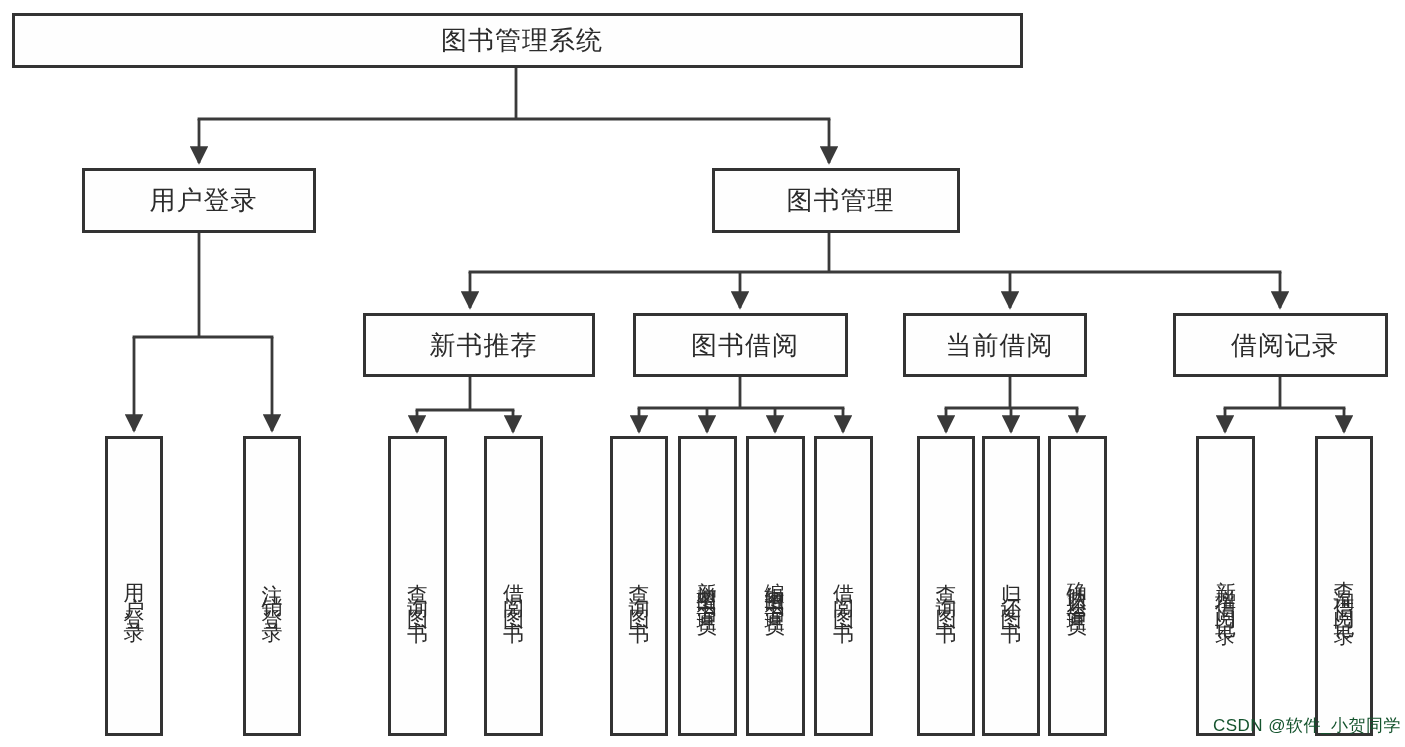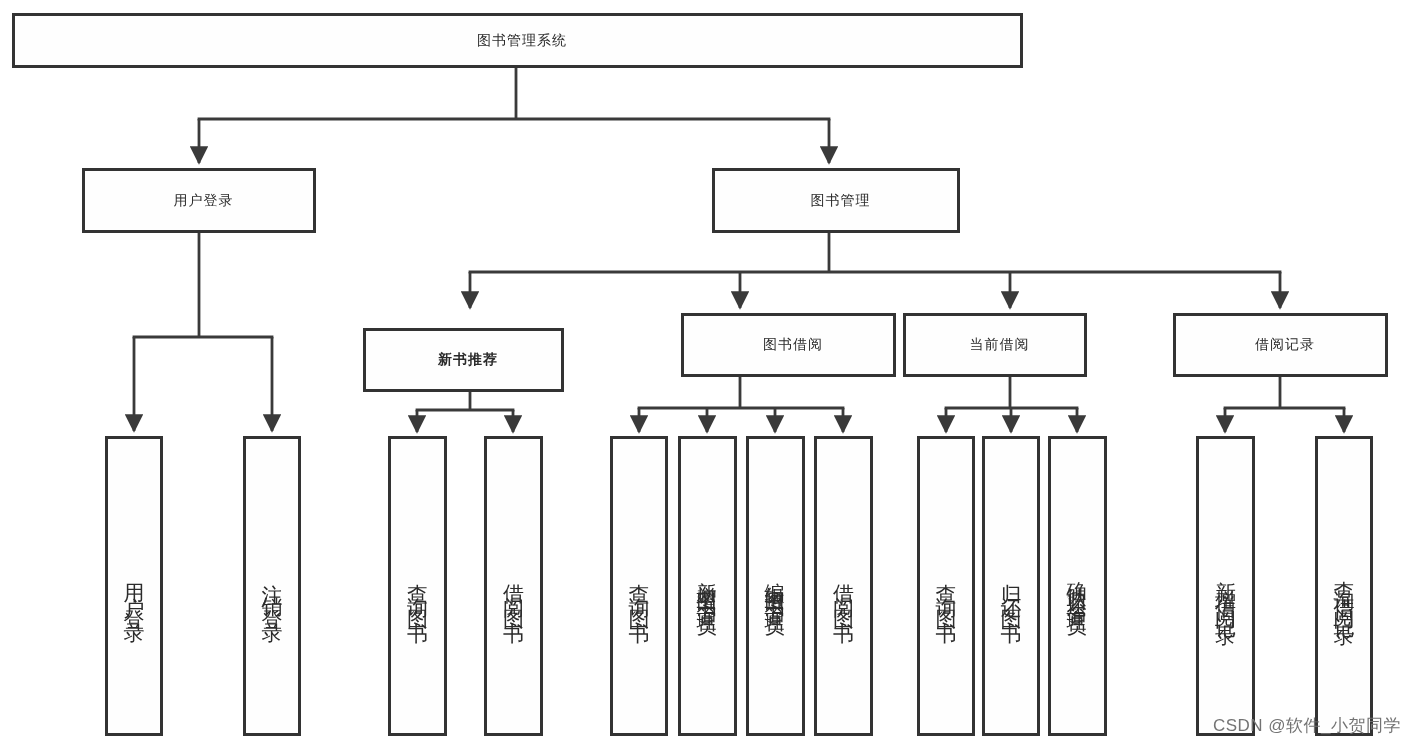--- a/index.html
+++ b/index.html
@@ -25,41 +25,41 @@
     position: absolute;
     box-sizing: border-box;
     border: 3px solid #333333;
     background: #fefefe;
     display: flex;
     align-items: center;
     justify-content: center;
     color: #2b2b2b;
   }
   .hnode {
-    font-size: 14px;
+    font-size: 26px;
     letter-spacing: 1px;
     font-weight: 500;
     padding-left: 9px;
   }
   .vnode span {
     writing-mode: vertical-rl;
     text-orientation: mixed;
     font-size: 21px;
     font-weight: 500;
     white-space: nowrap;
   }
   .len4 span { letter-spacing: 13px; margin-bottom: -13px; }
   .len6 span { letter-spacing: 9px;  margin-bottom: -9px;  }
   .len9 span { letter-spacing: 5px;  margin-bottom: -5px; font-size: 20px; }
   .watermark {
     position: absolute;
     right: 4px;
     top: 714px;
     font-size: 17px;
-    color: #737373;
+    color: #14532d;
     letter-spacing: 0.5px;
     white-space: nowrap;
     z-index: 5;
   }
   svg line { stroke: #3a3a3a; stroke-width: 2.8; }
   svg .bar { stroke-linecap: square; }
 </style>
 </head>
 <body>
 
@@ -111,22 +111,22 @@
     <line class="bar" x1="1225" y1="408" x2="1344" y2="408"></line>
     <line x1="1225" y1="408" x2="1225" y2="432" marker-end="url(#arrow)"></line>
     <line x1="1344" y1="408" x2="1344" y2="432" marker-end="url(#arrow)"></line>
   </svg>
 
   <div class="node hnode" style="left:12px; top:13px; width:1011px; height:55px;">图书管理系统</div>
 
   <div class="node hnode" style="left:82px; top:168px; width:234px; height:65px;">用户登录</div>
   <div class="node hnode" style="left:712px; top:168px; width:248px; height:65px;">图书管理</div>
 
-  <div class="node hnode" style="left:363px; top:328px; width:201px; height:64px;font-weight:bold;">新书推荐</div>
-  <div class="node hnode" style="left:633px; top:313px; width:215px; height:64px;margin-left:48px;">图书借阅</div>
+  <div class="node hnode" style="left:363px; top:313px; width:232px; height:64px;">新书推荐</div>
+  <div class="node hnode" style="left:633px; top:313px; width:215px; height:64px;">图书借阅</div>
   <div class="node hnode" style="left:903px; top:313px; width:184px; height:64px;">当前借阅</div>
   <div class="node hnode" style="left:1173px; top:313px; width:215px; height:64px;">借阅记录</div>
 
   <div class="node vnode len4" style="left:105px; top:436px; width:58px; height:300px;">
     <span>用户登录</span>
   </div>
   <div class="node vnode len4" style="left:243px; top:436px; width:58px; height:300px;">
     <span>注销登录</span>
   </div>
 

